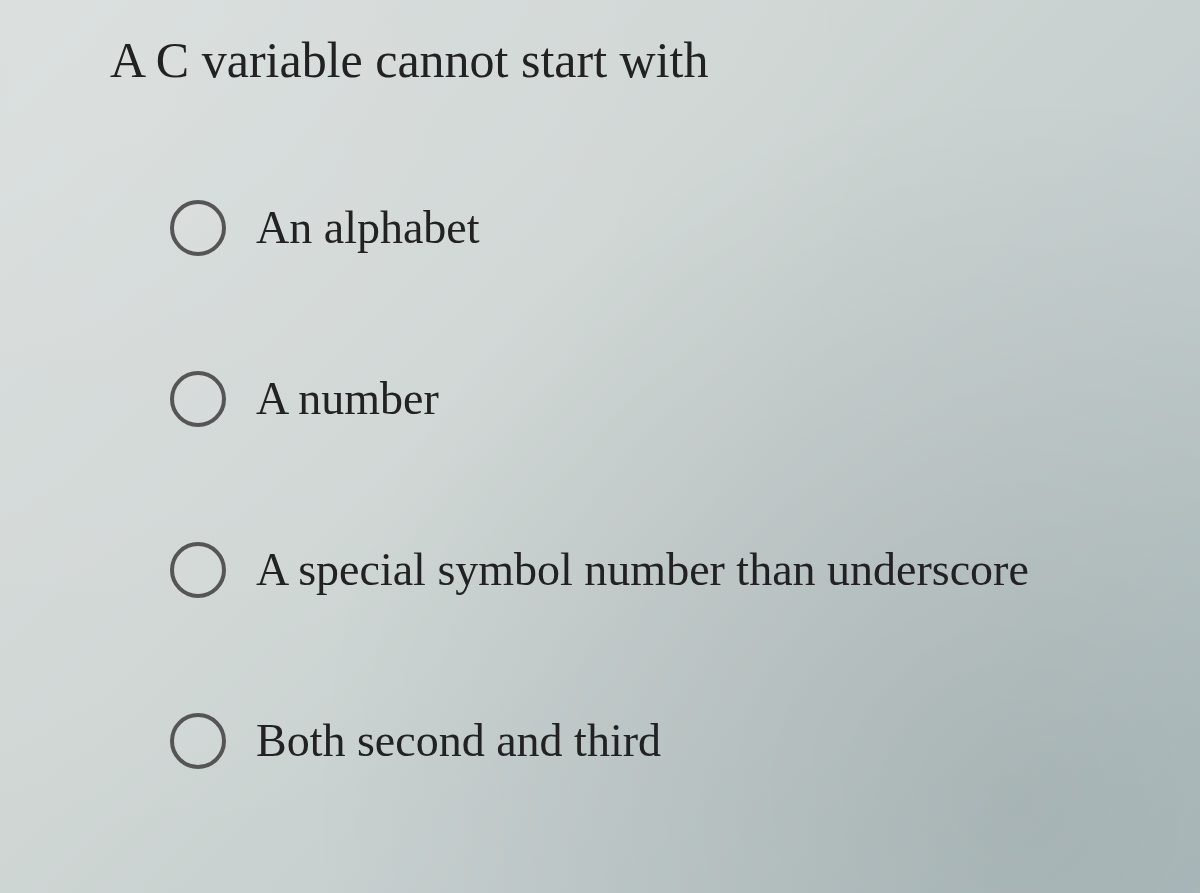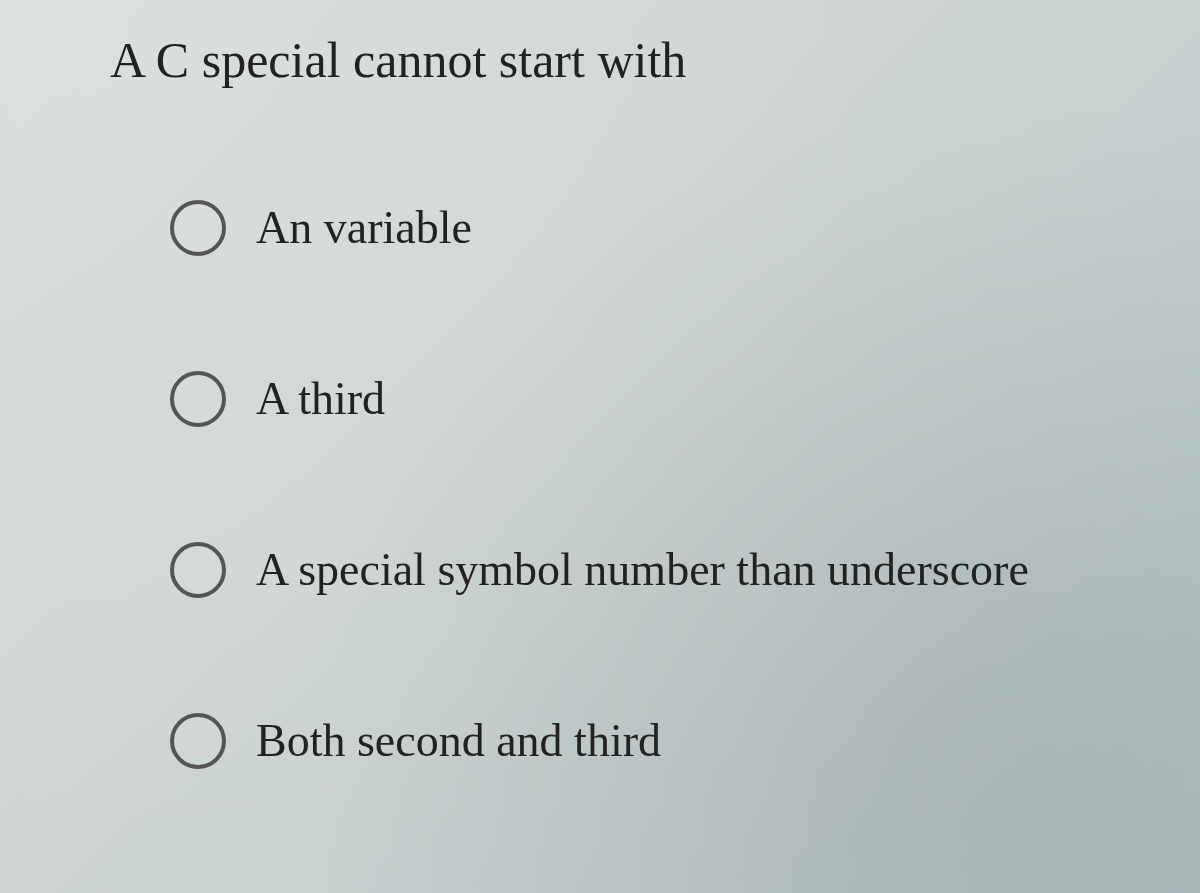--- a/index.html
+++ b/index.html
@@ -65,32 +65,32 @@
 
   .option-label {
     font-size: 46px;
     color: #222;
     line-height: 1.1;
   }
 </style>
 </head>
 <body>
 
-<div class="question">A C special cannot start with</div>
+<div class="question">A C variable cannot start with</div>
 
 <div class="options">
 
   <div class="option">
     <span class="radio"></span>
-    <span class="option-label">An variable</span>
+    <span class="option-label">An alphabet</span>
   </div>
 
   <div class="option">
     <span class="radio"></span>
-    <span class="option-label">A third</span>
+    <span class="option-label">A number</span>
   </div>
 
   <div class="option">
     <span class="radio"></span>
     <span class="option-label">A special symbol number than underscore</span>
   </div>
 
   <div class="option">
     <span class="radio"></span>
     <span class="option-label">Both second and third</span>

